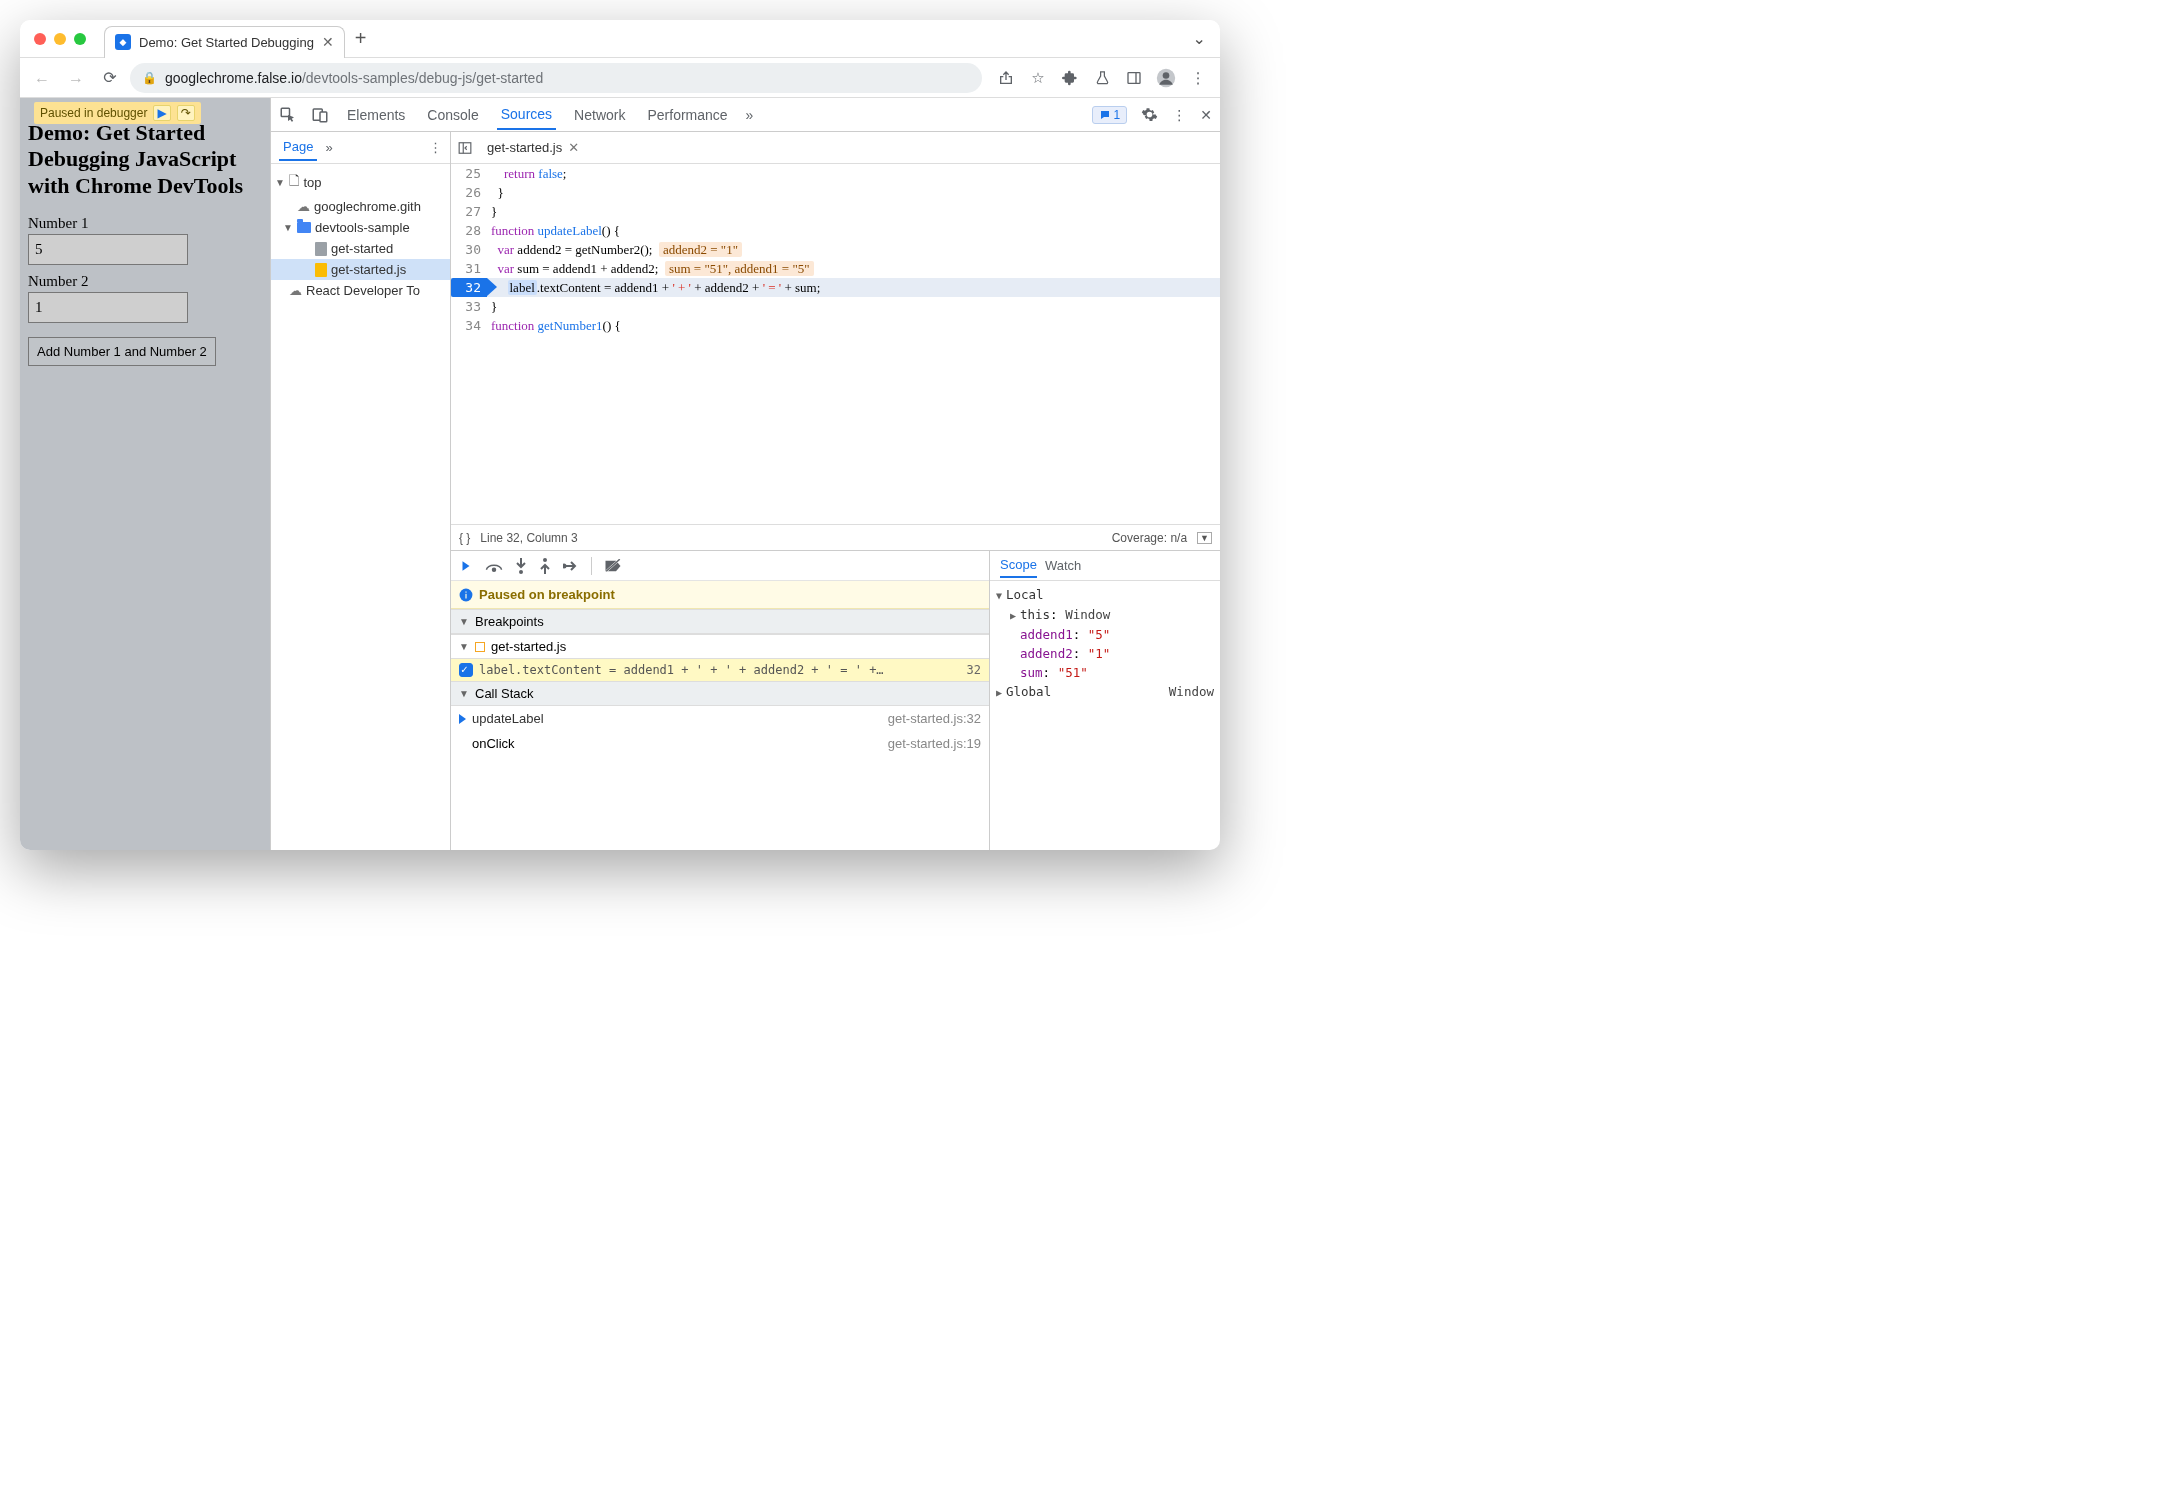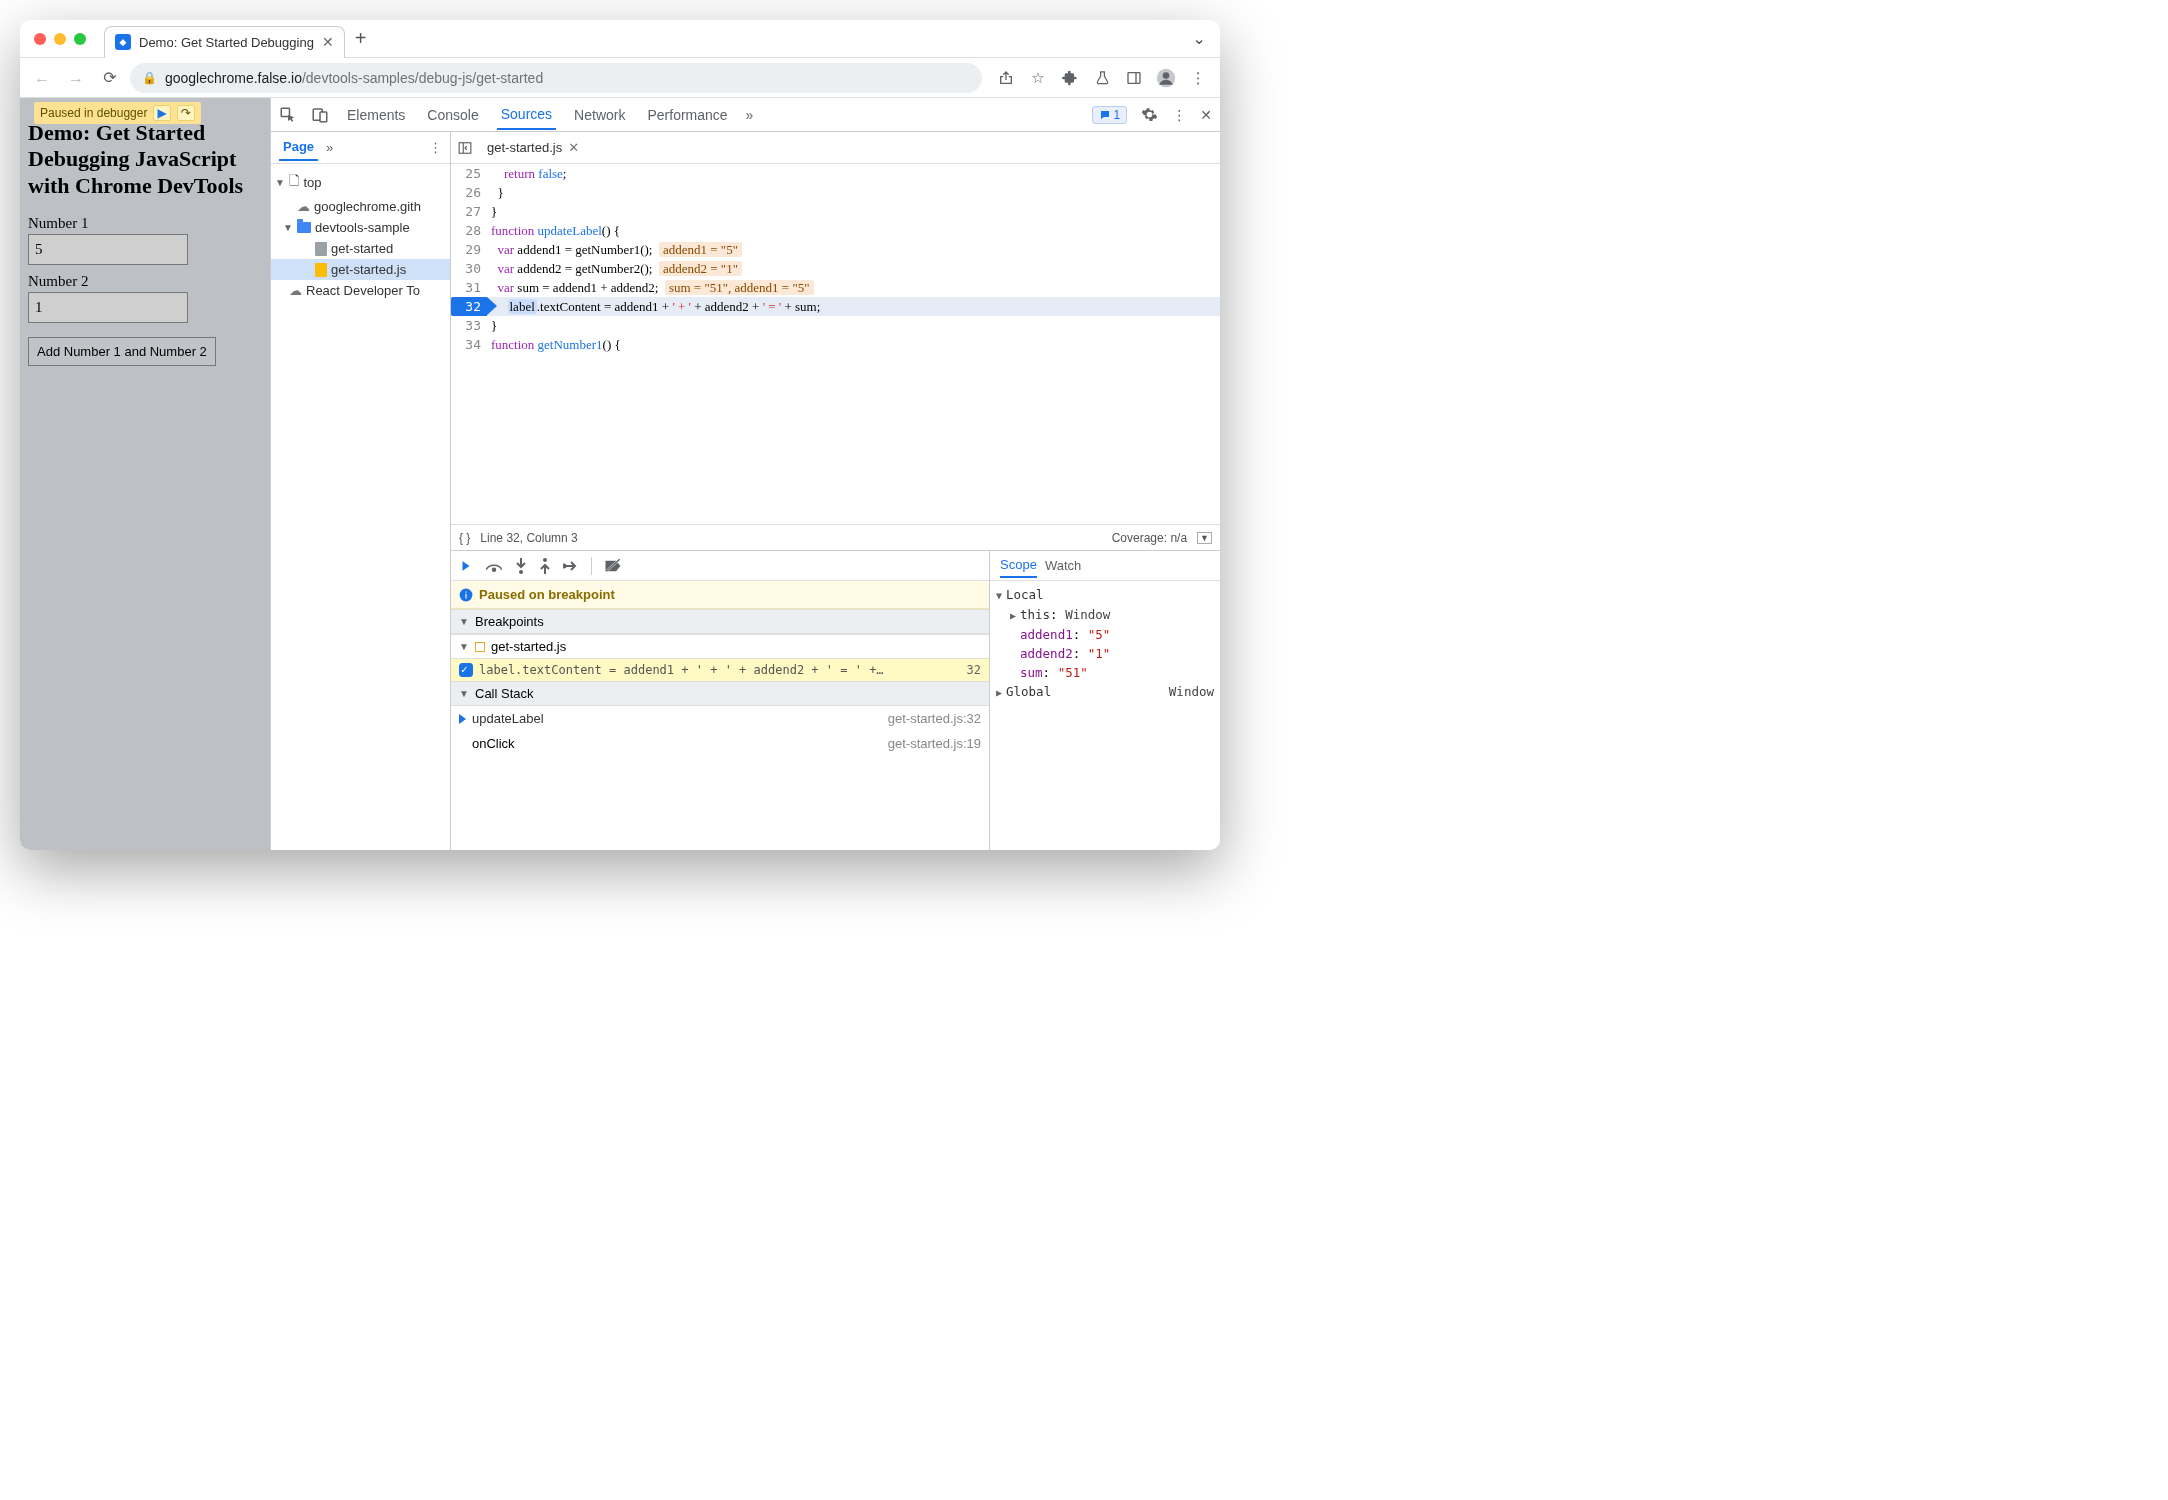--- a/index.html
+++ b/index.html
@@ -41,21 +41,21 @@
 .dt-top .dt-tab { padding: 6px 4px; cursor: pointer; }
 .dt-top .dt-tab.active { color: #1a73e8; border-bottom: 2px solid #1a73e8; }
 .dt-top .spacer { flex: 1; }
 .msg-badge { display: flex; align-items: center; gap: 3px; background: #e8eefb; color: #1a73e8; padding: 1px 6px; border-radius: 3px; font-size: 12px; border:1px solid #b9ceee;}
 .dt-ic { cursor: pointer; color: #5f6368; }
 
 .dt-middle { display: flex; flex: 1; min-height: 0; }
 .dt-nav { width: 180px; border-right: 1px solid #ccc; display: flex; flex-direction: column; }
 .dt-nav-head { height: 32px; display: flex; align-items: center; padding: 0 8px; font-size: 13px; color: #5f6368; border-bottom: 1px solid #ddd; gap: 8px; }
 .dt-nav-head .ntab { padding: 5px 4px; }
-.dt-nav-head .ntab.active { color: #1a73e8; border-bottom: 2px solid #1a73e8; font-weight: bold; }
+.dt-nav-head .ntab.active { color: #1a73e8; border-bottom: 2px solid #1a73e8; }
 .tree { font-size: 13px; color: #333; padding: 4px 0; overflow: hidden; white-space: nowrap; }
 .tree .row { display: flex; align-items: center; gap: 4px; padding: 3px 4px; cursor: pointer; }
 .tree .row.sel { background: #cfe1f8; }
 .tree .indent1 { padding-left: 12px; }
 .tree .indent3 { padding-left: 44px; }
 .tw { width: 10px; display: inline-block; color: #666; font-size: 10px; }
 .folder-ic { display:inline-block; width:14px; height:11px; background:#4285f4; border-radius:1px; position:relative;}
 .folder-ic::before{content:"";position:absolute;top:-3px;left:0;width:6px;height:3px;background:#4285f4;border-radius:1px 1px 0 0;}
 .file-ic { display:inline-block;width:12px;height:14px;background:#9aa0a6;border-radius:1px;}
 .file-ic.js{background:#fbbc04;}
@@ -293,24 +293,20 @@
             </div>
             <div class="erow">
               <div class="gutter">27</div>
               <div class="code"><span>}</span></div>
             </div>
             <div class="erow">
               <div class="gutter">28</div>
               <div class="code"><span class="k-keyword">function</span><span> </span><span class="k-def">updateLabel</span><span>() {</span></div>
             </div>
             <div class="erow">
-              <div class="gutter">29</div>
-              <div class="code"><span>  </span><span class="k-keyword">var</span><span> addend1 = getNumber1();  </span><span class="inline-val">addend1 = "5"</span></div>
-            </div>
-            <div class="erow">
               <div class="gutter">30</div>
               <div class="code"><span>  </span><span class="k-keyword">var</span><span> addend2 = getNumber2();  </span><span class="inline-val">addend2 = "1"</span></div>
             </div>
             <div class="erow">
               <div class="gutter">31</div>
               <div class="code"><span>  </span><span class="k-keyword">var</span><span> sum = addend1 + addend2;  </span><span class="inline-val">sum = "51", addend1 = "5"</span></div>
             </div>
             <div class="erow hl">
               <div class="gutter bp">32</div>
               <div class="bp-arrow"></div>

